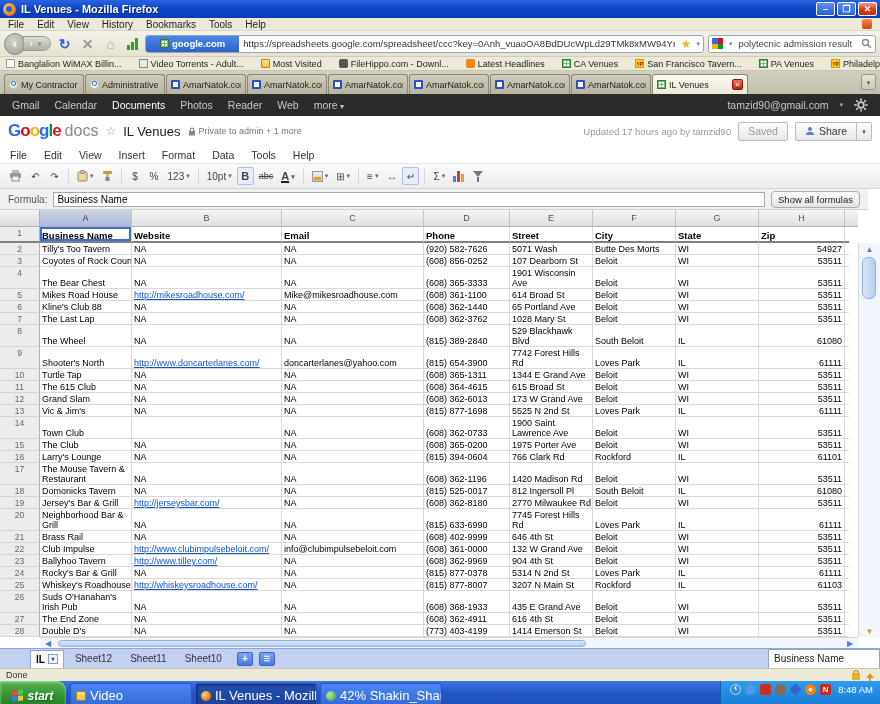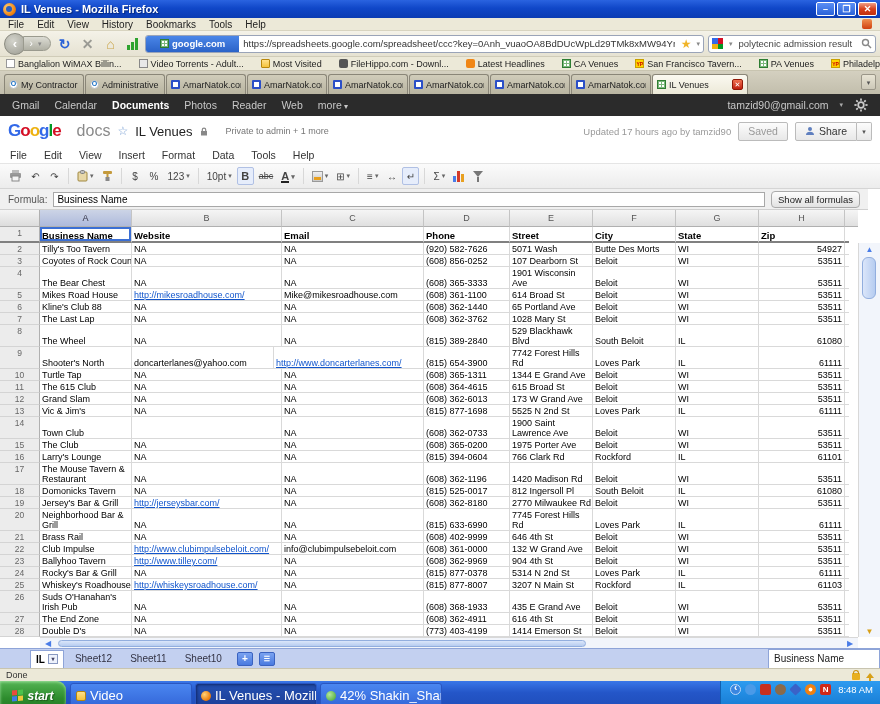--- a/index.html
+++ b/index.html
@@ -63,33 +63,33 @@
   .tab[data-icon="tv"] .tabicon{background:#2b4fc7;border-radius:1px}
   .tab[data-icon="tv"] .tabicon::after{content:"";position:absolute;left:2px;top:2px;right:2px;bottom:2px;background:#fff}
   .tab[data-icon="sheet"] .tabicon{background:#fff;border:1px solid #2e7d32;background-image:linear-gradient(#7cb87c 1px,transparent 1px),linear-gradient(90deg,#7cb87c 1px,transparent 1px);background-size:3px 3px}
   .tab .tlabel{overflow:hidden;white-space:nowrap}
   .tab .close{display:none;margin-left:auto;width:11px;height:11px;background:linear-gradient(#f07050,#c02010);border:1px solid #901808;border-radius:2px;color:#fff;font-size:7px;line-height:10px;text-align:center;flex:0 0 auto}
   .tab.active .close{display:block}
   .tablistbtn{margin-left:auto;width:15px;height:16px;border:1px solid #9a9688;border-radius:2px;background:linear-gradient(#e8e4d4,#ccc8b8);color:#555;font-size:7px;text-align:center;line-height:15px;flex:0 0 auto}
 
   
   .gbar{position:absolute;top:94px;height:22px;left:0;right:0;background:#2b2b2b;display:flex;align-items:center;gap:15px;padding:0 12px;font-size:10.5px;color:#c8c8c8}
-  .gitem.active{color:#fff;font-weight:bold}
+  .gitem.active{color:#fff;font-weight:normal}
   .gitem.caret::after{content:" \25BE";font-size:8px}
   .gbar-right{margin-left:auto;display:flex;align-items:center;gap:8px}
   .gear{width:14px;height:14px}
 
   
   .dochdr{position:absolute;top:116px;height:30px;left:0;right:0;background:#fff;display:flex;align-items:center;padding:0 8px;gap:7px}
   .logo{font-size:17px;font-weight:bold;letter-spacing:-1px;white-space:nowrap}
-  .logo-docs{color:#8a8a8a;font-weight:normal;font-size:16px;letter-spacing:0;margin-left:16px}
+  .logo-docs{color:#8a8a8a;font-weight:normal;font-size:16px;letter-spacing:0;margin-left:4px}
   .gl0{color:#3369e8}.gl1{color:#d50f25}.gl2{color:#eeb211}.gl3{color:#3369e8}.gl4{color:#009925}.gl5{color:#d50f25}
   .docstar{color:#7aa0d4;font-size:12px}
   .doctitle{font-size:13px;color:#222}
-  .privacy{font-size:9px;color:#777;display:flex;gap:18px;align-items:center}
+  .privacy{font-size:9px;color:#777;display:flex;gap:3px;align-items:center}
   .updated{margin-left:auto;font-size:9.5px;color:#999;white-space:nowrap}
   .hbtn{height:19px;border:1px solid #bbb;border-radius:2px;background:linear-gradient(#fcfcfc,#e8e8e8);font-size:10.5px;color:#333;display:flex;align-items:center;padding:0 9px;gap:4px;white-space:nowrap}
   .hbtn.saved{color:#999}
   .sharewrap{display:flex}
   .sharewrap .hbtn{border-radius:2px 0 0 2px}
   .sharecaret{width:15px;height:19px;border:1px solid #bbb;border-left:0;border-radius:0 2px 2px 0;background:linear-gradient(#fcfcfc,#e8e8e8);font-size:7px;color:#555;text-align:center;line-height:18px}
 
   
   .smenu{position:absolute;top:146px;height:17px;left:0;right:0;background:#fff;display:flex;gap:17px;padding:0 10px;align-items:center;font-size:10.5px;color:#333}
   .stoolbar{position:absolute;top:163px;height:26px;left:0;right:0;background:linear-gradient(#fbfbfb,#ececec);border-top:1px solid #e5e5e5;border-bottom:1px solid #d5d5d5;display:flex;align-items:center;gap:2px;padding:0 6px}
@@ -605,22 +605,22 @@
           <div class="cell c3">(815) 389-2840</div>
           <div class="cell c4">529 Blackhawk Blvd</div>
           <div class="cell c5">South Beloit</div>
           <div class="cell c6">IL</div>
           <div class="cell c7 num">61080</div>
           <div class="cell cfill"></div>
         </div>
         <div class="grow r2">
           <div class="rn">9</div>
           <div class="cell c0">Shooter's North</div>
+          <div class="cell c1 link">http://www.doncarterlanes.com/</div>
           <div class="cell c2">doncarterlanes@yahoo.com</div>
-          <div class="cell c1 link">http://www.doncarterlanes.com/</div>
           <div class="cell c3">(815) 654-3900</div>
           <div class="cell c4">7742 Forest Hills Rd</div>
           <div class="cell c5">Loves Park</div>
           <div class="cell c6">IL</div>
           <div class="cell c7 num">61111</div>
           <div class="cell cfill"></div>
         </div>
         <div class="grow r1">
           <div class="rn">10</div>
           <div class="cell c0">Turtle Tap</div>

